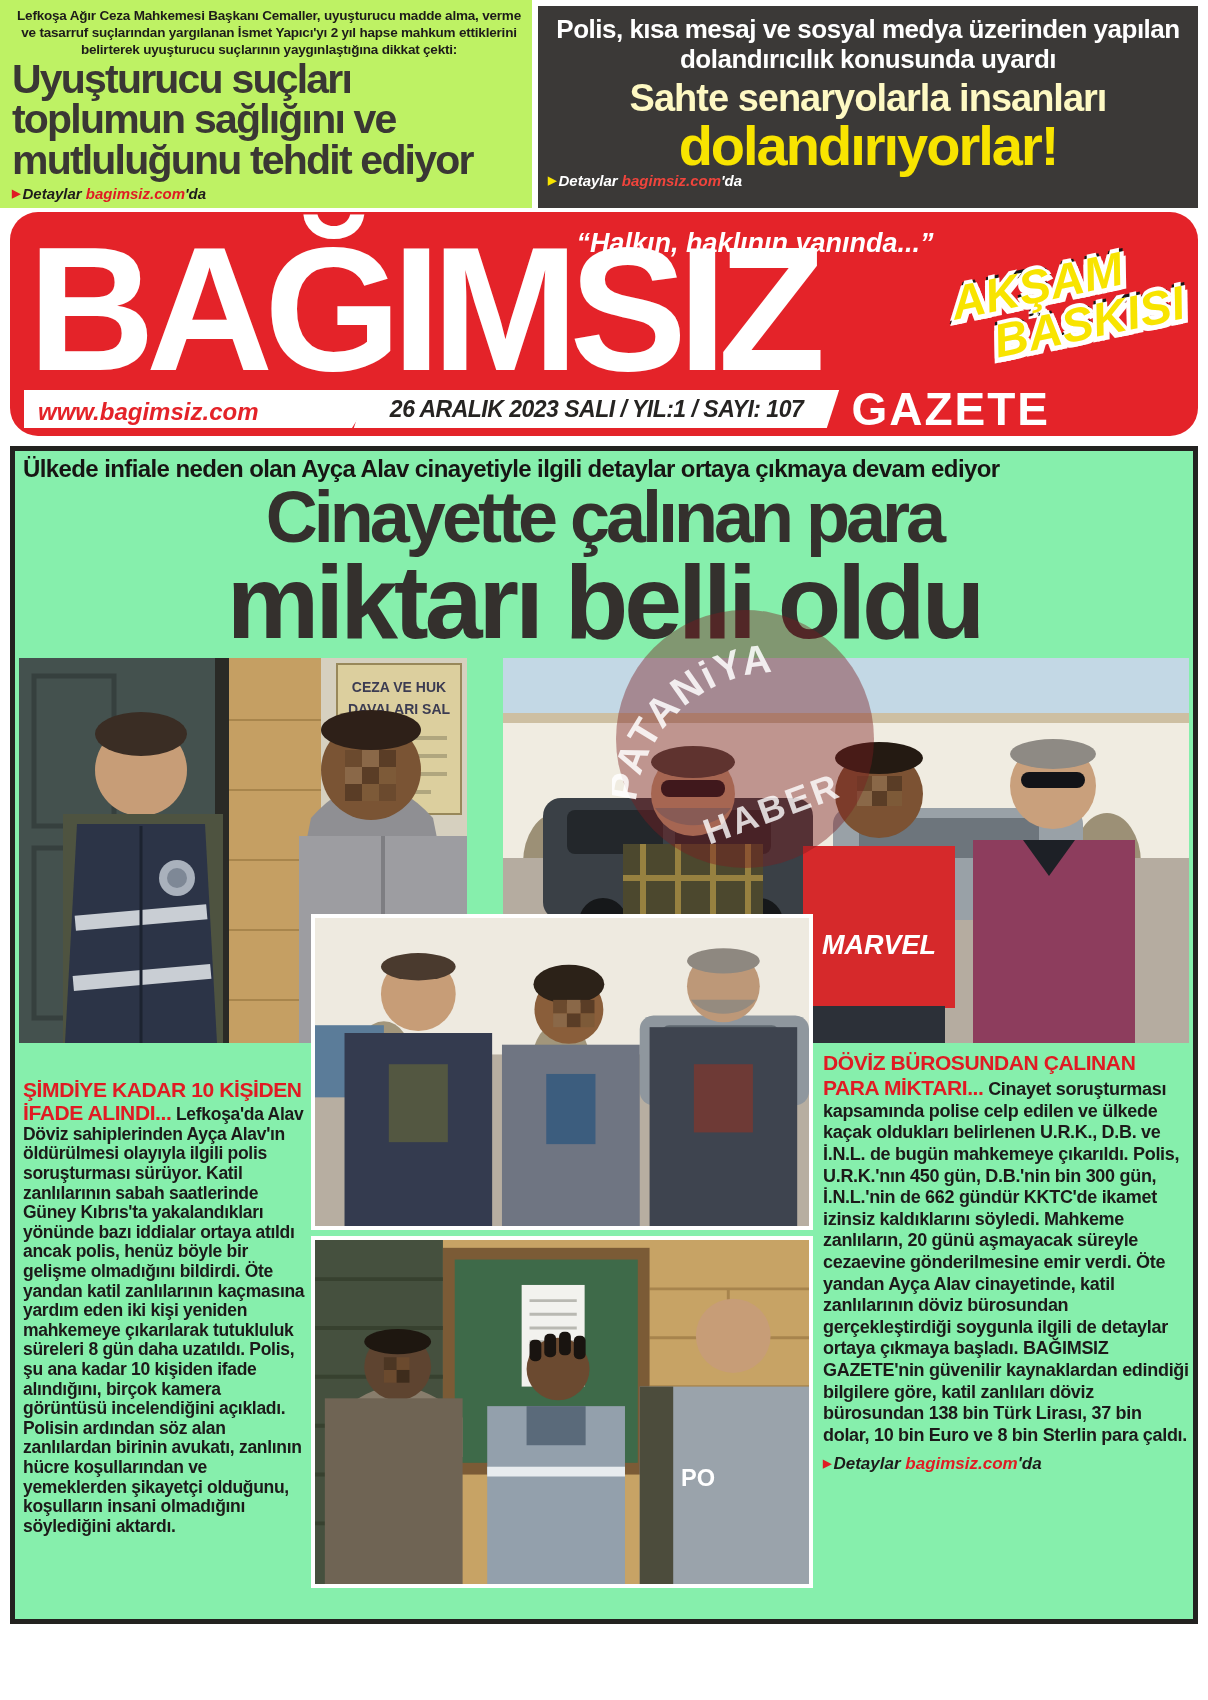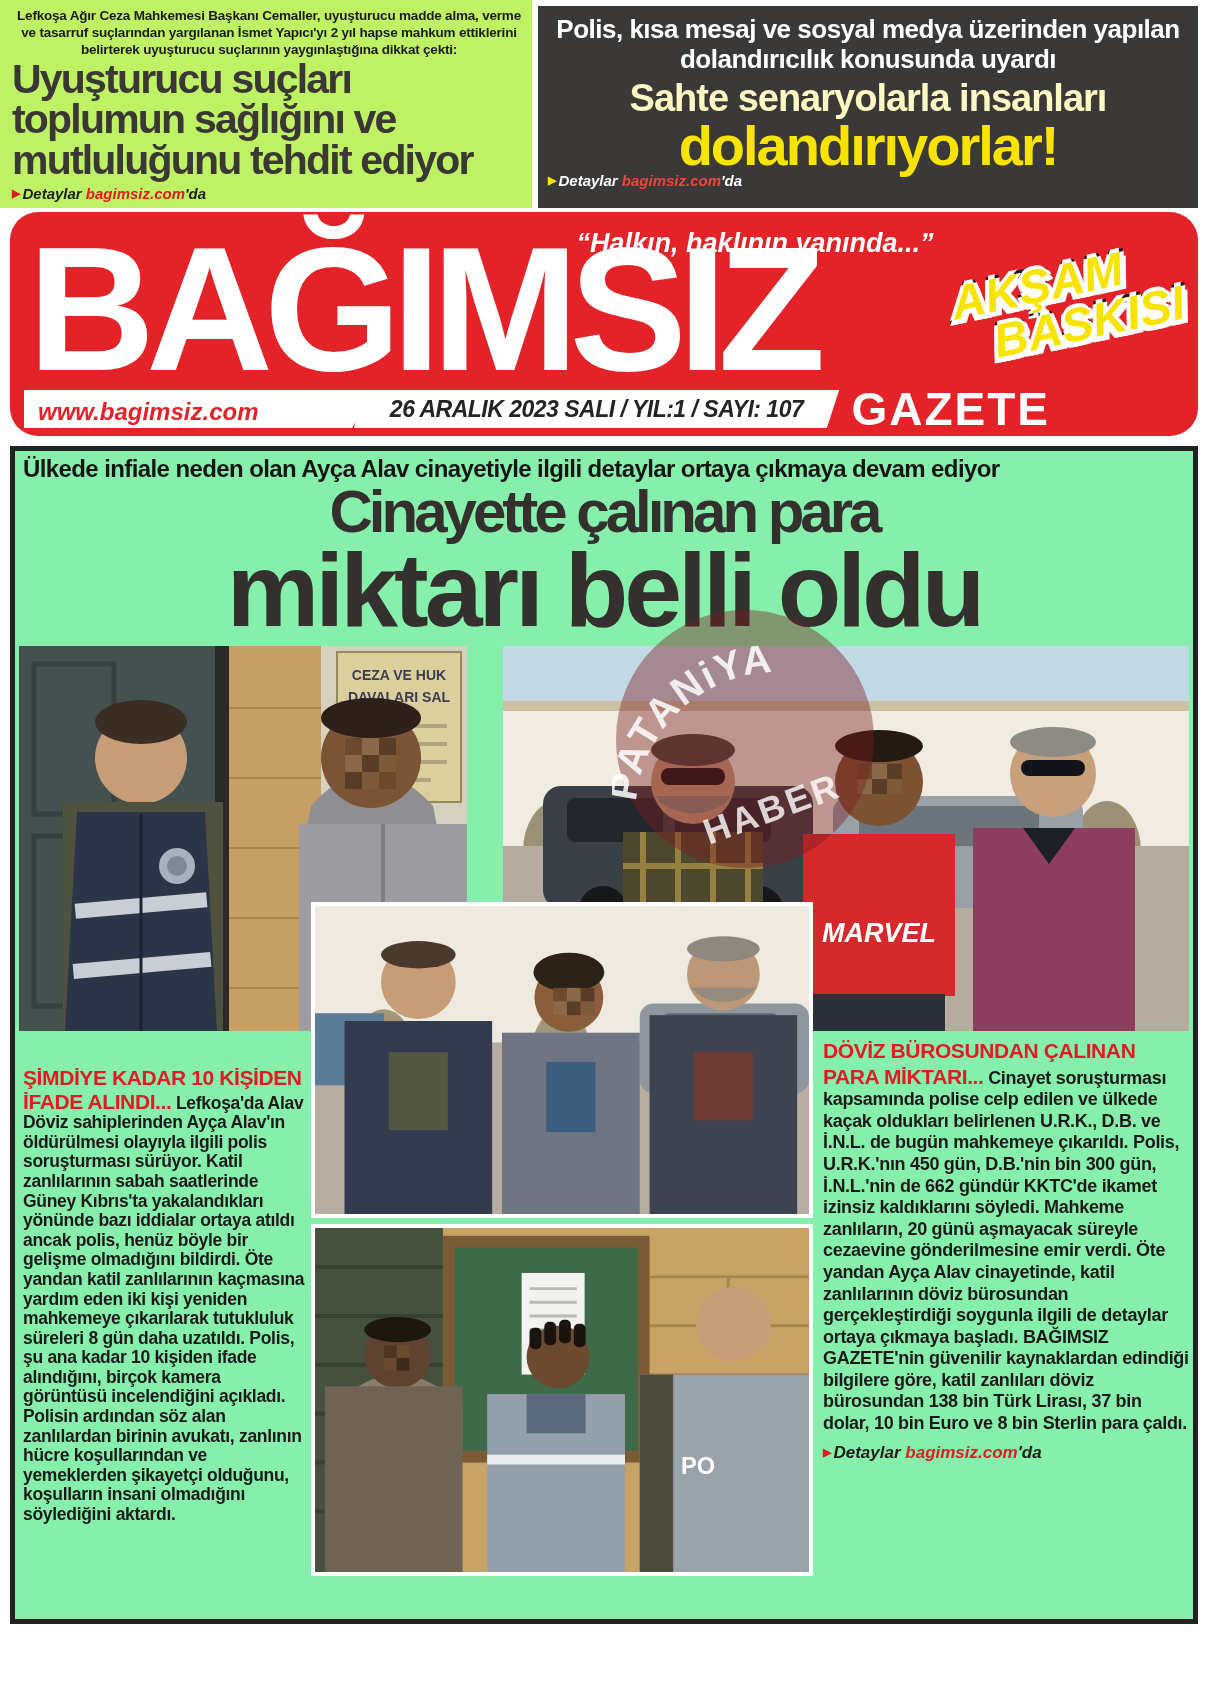--- a/index.html
+++ b/index.html
@@ -37,21 +37,21 @@
   .mast-site { background:#fff; color:#e42329; font-style:italic; font-weight:bold; font-size:24px; display:flex; align-items:center;
     padding:5px 34px 0 14px; width:352px; clip-path:polygon(0 0,100% 0,calc(100% - 24px) 100%,0 100%); }
   .mast-date { background:#fff; transform:skewX(-18deg); margin-left:-16px; display:flex; align-items:center; padding:0 30px; }
   .mast-date span { transform:skewX(18deg); font-size:23px; font-weight:bold; font-style:italic; color:#262422; white-space:nowrap; letter-spacing:-0.5px; }
   .mast-gazete { color:#fff; font-size:46px; font-weight:bold; letter-spacing:2px; display:flex; align-items:center; padding-left:18px; }
 
   
   .story-frame { position:absolute; top:446px; left:10px; width:1188px; height:1178px; border:5px solid #232220; background:#86efac; overflow:hidden; }
   .story-kicker { font-size:24px; font-weight:bold; color:#171513; padding:4px 8px 0; letter-spacing:-0.6px; white-space:nowrap; }
   .story-headline { text-align:center; color:#34302d; font-weight:bold; }
-  .story-headline .h1 { display:block; font-size:60px; line-height:0.97; letter-spacing:-4px; }
+  .story-headline .h1 { display:block; font-size:72px; line-height:0.97; letter-spacing:-4px; }
   .story-headline .h2 { display:block; font-size:104px; line-height:0.95; letter-spacing:-4px; }
 
   .photo-zone { position:relative; height:938px; margin-top:6px; }
   .photo { position:absolute; overflow:hidden; background:#ddd; }
   .photo svg { display:block; width:100%; height:100%; }
   #photo-left   { left:4px;   top:0;     width:448px; height:385px; }
   #photo-right  { left:488px; top:0;     width:686px; height:385px; }
   #photo-center { left:296px; top:256px; width:502px; height:316px; border:4px solid #fff; z-index:3; }
   #photo-bottom { left:296px; top:578px; width:502px; height:352px; border:4px solid #fff; z-index:2; }
 

